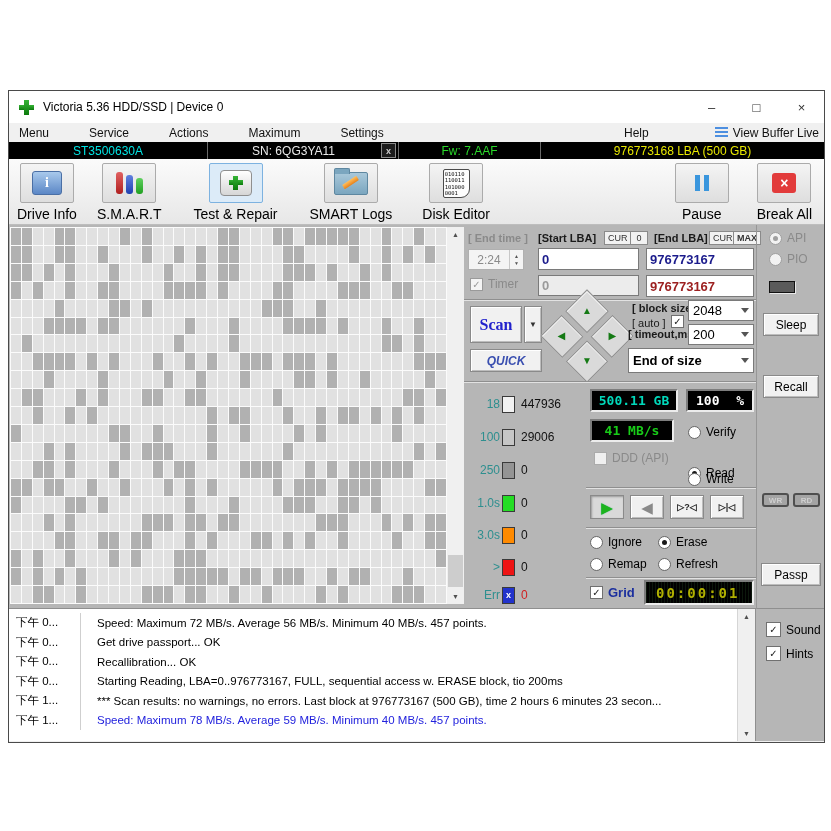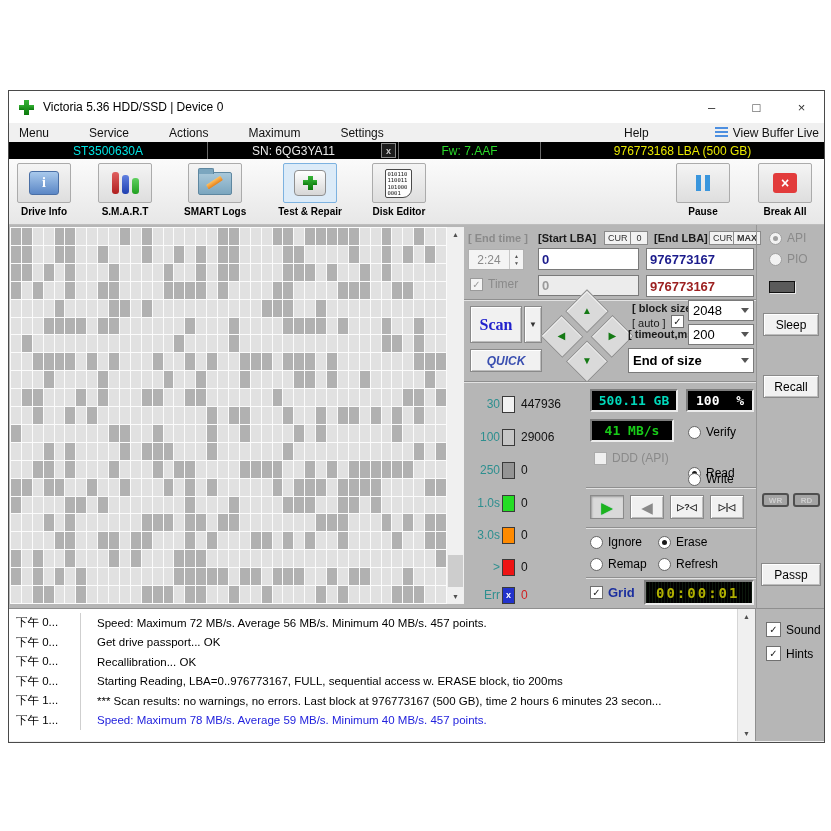--- a/index.html
+++ b/index.html
@@ -39,21 +39,21 @@
   .xbtn{width:13px;height:13px;margin:0 2px;background:#1d1d1d;border:1px solid #8a8a8a;
       color:#cfcfcf;font-size:9px;font-weight:bold;display:flex;align-items:center;justify-content:center;flex:none;}
 
   
   .toolbar{height:66px;background:linear-gradient(#fbfbfb,#e7e7e7);border-bottom:1px solid #bdbdbd;
       display:flex;align-items:flex-start;box-sizing:border-box;padding-top:4px;}
   .tool{display:flex;flex-direction:column;align-items:center;}
   .iconbox{width:52px;height:38px;background:linear-gradient(#f4f4f4,#dedede);border:1px solid #ababab;
       border-radius:2px;display:flex;align-items:center;justify-content:center;}
   .iconbox.sel{background:#dcebf8;border:1px solid #7db2e0;}
-  .tool-label{font-size:10px;color:#000;margin-top:3px;white-space:nowrap;font-weight:bold;}
+  .tool-label{font-size:14px;color:#000;margin-top:3px;white-space:nowrap;}
   .ic-info{width:28px;height:22px;border-radius:3px;background:linear-gradient(#a8c9ec,#5b87c6);
       border:1px solid #4a6fa5;color:#fff;font-family:"Liberation Serif",serif;font-weight:bold;
       font-size:14px;display:flex;align-items:center;justify-content:center;}
   .ic-smart{display:flex;gap:3px;align-items:flex-end;}
   .ic-smart i{display:block;width:7px;border-radius:3px;}
   .tube-r{height:22px;background:linear-gradient(#e06060,#b02020);}
   .tube-b{height:19px;background:linear-gradient(#6080e0,#2040b0);}
   .tube-g{height:16px;background:linear-gradient(#60d060,#20a020);}
   .ic-folder{position:relative;width:32px;height:21px;background:linear-gradient(#a9c8da,#7ba6bf);
       border:1px solid #5e87a0;border-radius:2px;}
@@ -206,41 +206,41 @@
     <div class="seg seg-cap">976773168 LBA (500 GB)</div>
   </div>
 
   <div class="toolbar">
     <div class="tool" style="margin-left:8px;">
       <div class="iconbox">
         <div class="ic-info">i</div>
       </div>
       <div class="tool-label">Drive Info</div>
     </div>
-    <div class="tool" style="margin-left:27px;">
+    <div class="tool" style="margin-left:20px;">
       <div class="iconbox">
         <div class="ic-smart">
             <i class="tube-r"></i>
             <i class="tube-b"></i>
             <i class="tube-g"></i>
           </div>
       </div>
       <div class="tool-label">S.M.A.R.T</div>
     </div>
     <div class="tool" style="margin-left:32px;">
+      <div class="iconbox sel">
+        <div class="ic-repair"></div>
+      </div>
+      <div class="tool-label">Test &amp; Repair</div>
+    </div>
+    <div class="tool" style="margin-left:32px;">
       <div class="iconbox">
         <div class="ic-folder"></div>
       </div>
       <div class="tool-label">SMART Logs</div>
-    </div>
-    <div class="tool" style="margin-left:32px;">
-      <div class="iconbox sel">
-        <div class="ic-repair"></div>
-      </div>
-      <div class="tool-label">Test &amp; Repair</div>
     </div>
     <div class="tool" style="margin-left:30px;">
       <div class="iconbox">
         <div class="ic-binary">010110
 110011
 101000
 0001</div>
       </div>
       <div class="tool-label">Disk Editor</div>
     </div>
@@ -1169,21 +1169,21 @@
       </div>
       <div class="abs btn3d quickbtn" style="left:6px;top:124px;width:72px;height:23px;">QUICK</div>
       <div class="abs combo bold" style="left:164px;top:123px;width:126px;height:25px;">
         <span>End of size</span>
         <span class="chev"></span>
       </div>
 
       <div class="abs hsep" style="left:0;top:156px;width:292px;"></div>
 
       <div class="abs bucket" style="left:4px;top:170px;">
-        <span class="blabel">30</span>
+        <span class="blabel">18</span>
         <span class="swatch" style="background: rgb(242, 242, 242);"></span>
         <span class="bcount">447936</span>
       </div>
       <div class="abs bucket" style="left:4px;top:203px;">
         <span class="blabel">100</span>
         <span class="swatch" style="background: rgb(198, 198, 198);"></span>
         <span class="bcount">29006</span>
       </div>
       <div class="abs bucket" style="left:4px;top:236px;">
         <span class="blabel">250</span>

